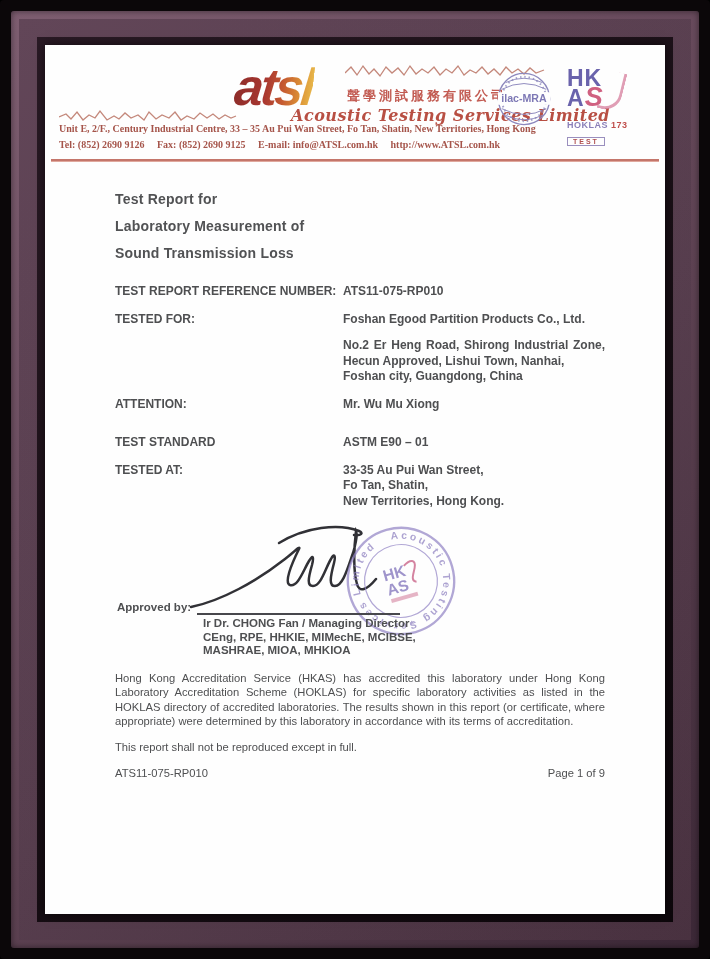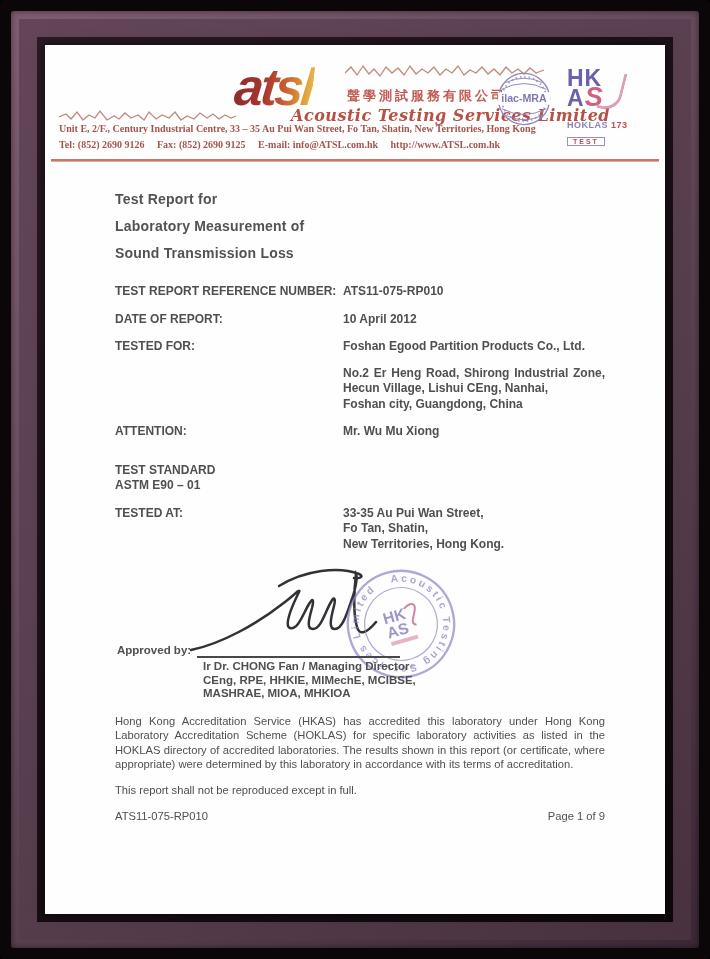--- a/index.html
+++ b/index.html
@@ -50,21 +50,21 @@
   .hoklas-name { color:#8a7fb8; } .hoklas-num { color:#c0504d; }
   .test-box { display:inline-block; margin-top:1px; border:1px solid #9a8fbe; font-size:7px;
     font-weight:bold; color:#b05050; padding:0 5px; letter-spacing:2px; }
 
   
   .content { margin-left:56px; margin-right:10px; width:490px; }
   .doc-title { margin-top:24px; font-size:14px; font-weight:bold; color:#515254; line-height:27px; letter-spacing:.2px; }
 
   .fields { margin-top:17px; font-size:12px; }
   .field-row { display:flex; margin-bottom:12px; }
-  .field-row.gap-before { margin-top:23px;flex-direction:column; }
+  .field-row.gap-before { margin-top:23px; }
   .field-label { width:228px; flex-shrink:0; font-weight:bold; color:#4e4f51; line-height:15.5px; }
   .field-value { flex:1; font-weight:bold; color:#4e4f51; line-height:15.5px; }
   .vline { text-align:left; }
   .vline.j { text-align:justify; text-align-last:justify; }
   .vspace { height:11px; }
 
   
   .sig-block { position:relative; margin-top:6px; height:138px; }
   .sig-svg { position:absolute; left:72px; top:0; }
   .stamp-wrap { position:absolute; left:228px; top:2px; transform:rotate(-16deg); opacity:.88; }
@@ -136,32 +136,26 @@
         </div>
 
         <div class="fields">
                 <div class="field-row">
                   <div class="field-label">TEST REPORT REFERENCE NUMBER:</div>
                   <div class="field-value">
                     <div class="vline">ATS11-075-RP010</div>
                   </div>
                 </div>
                 <div class="field-row">
-                  <div class="field-label">DATE OF REPORT:</div>
-                  <div class="field-value">
-                    <div class="vline">10 April 2012</div>
-                  </div>
-                </div>
-                <div class="field-row">
                   <div class="field-label">TESTED FOR:</div>
                   <div class="field-value">
                     <div class="vline">Foshan Egood Partition Products Co., Ltd.</div>
                     <div class="vspace"></div>
                     <div class="vline j">No.2 Er Heng Road, Shirong Industrial Zone,</div>
-                    <div class="vline">Hecun Village, Lishui CEng, Nanhai,</div>
+                    <div class="vline">Hecun Approved, Lishui Town, Nanhai,</div>
                     <div class="vline">Foshan city, Guangdong, China</div>
                   </div>
                 </div>
                 <div class="field-row">
                   <div class="field-label">ATTENTION:</div>
                   <div class="field-value">
                     <div class="vline">Mr. Wu Mu Xiong</div>
                   </div>
                 </div>
                 <div class="field-row gap-before">

